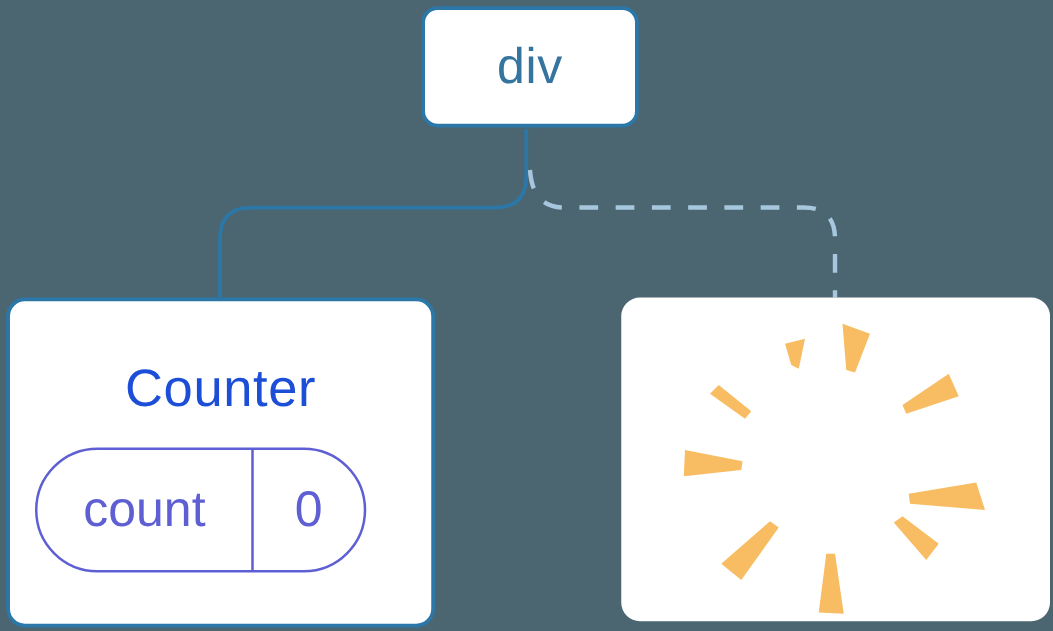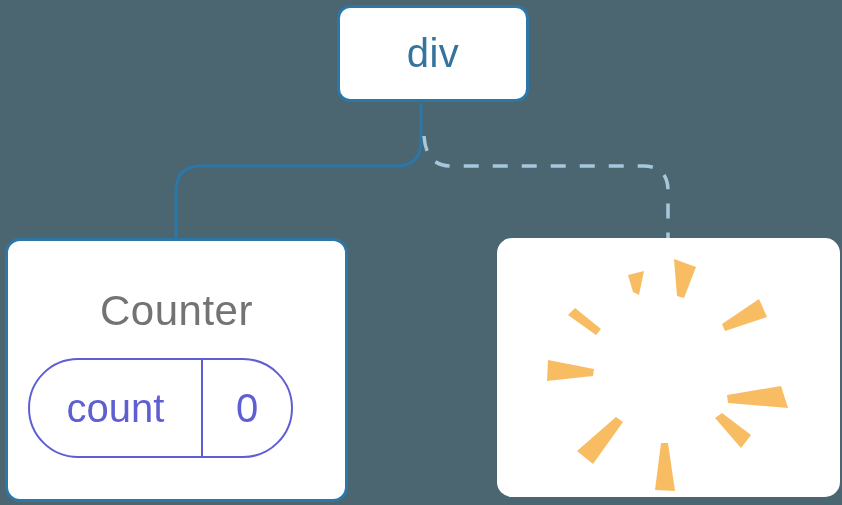--- a/index.html
+++ b/index.html
@@ -13,35 +13,35 @@
   .canvas { position: absolute; inset: 0; width: 842px; height: 505px; }
 
   svg.connectors { position: absolute; left: 0; top: 0; width: 842px; height: 505px; }
 
   .node {
     position: absolute;
     background: #ffffff;
     box-sizing: border-box;
   }
   .node-root {
-    left: 337px; top: 5px; width: 192px; height: 97px;
+    left: 337px; top: 5px; width: 174px; height: 97px;
     border: 3px solid #2b77a8; border-radius: 13px;
     display: flex; align-items: center; justify-content: center;
   }
   .node-root .label {
     color: #35749e; font-size: 40px; font-weight: 500; letter-spacing: 0.5px;
   }
   .node-counter {
     left: 5px; top: 238px; width: 343px; height: 264px;
     border: 3px solid #2b77a8; border-radius: 15px;
   }
   .node-counter .title {
     position: absolute; left: 0; right: 0; top: 46px;
     text-align: center;
-    color: #737373; font-size: 42px; font-weight: 500; letter-spacing: 0.5px;
+    color: #1d4ed8; font-size: 42px; font-weight: 500; letter-spacing: 0.5px;
   }
   .state-pill {
     position: absolute; left: 20px; top: 117px;
     width: 265px; height: 100px;
     border: 2px solid #5e5fd3; border-radius: 52px;
     box-sizing: border-box;
     display: flex; align-items: stretch;
     color: #5e5fd3; font-size: 40px;
   }
   .state-pill .key {

